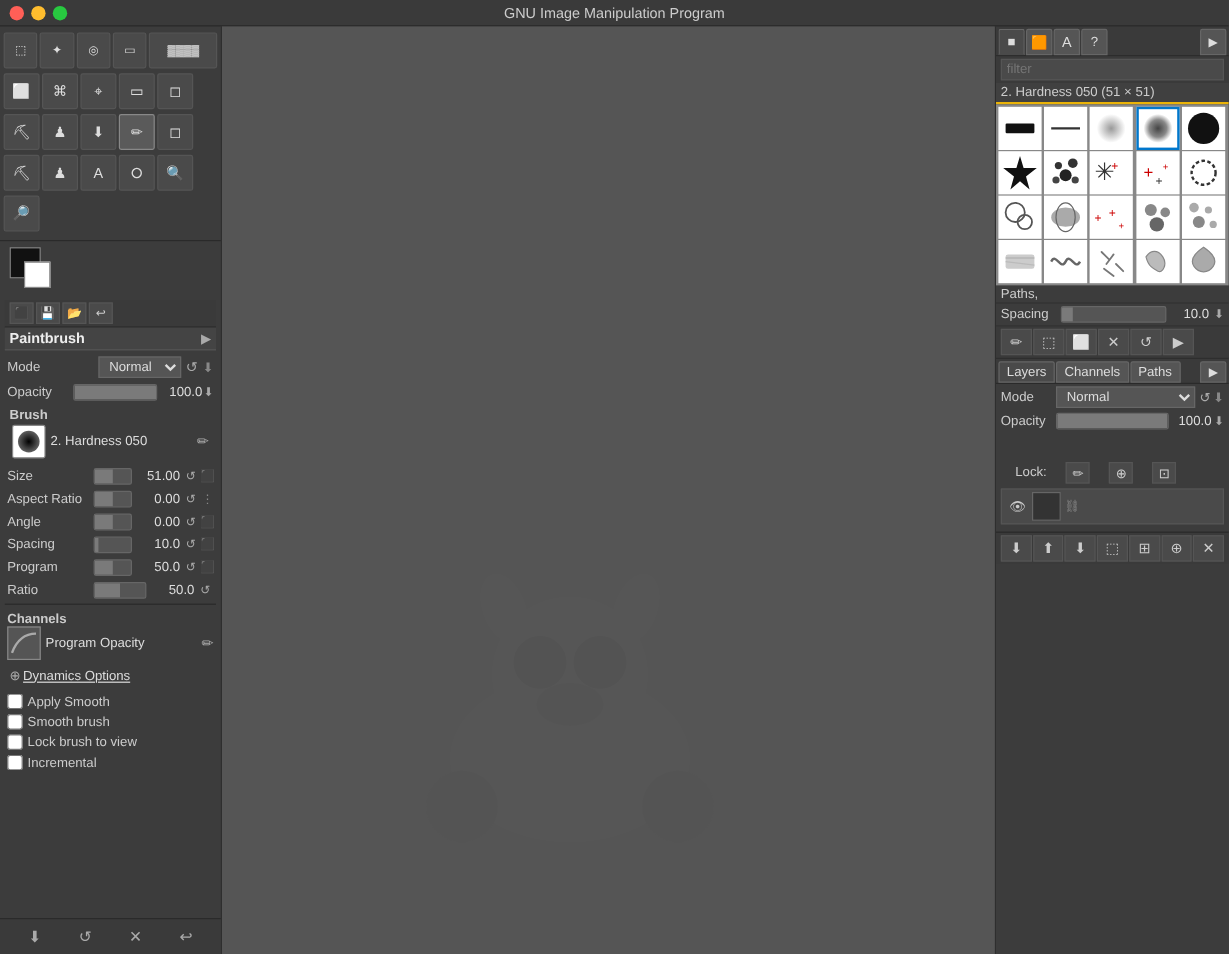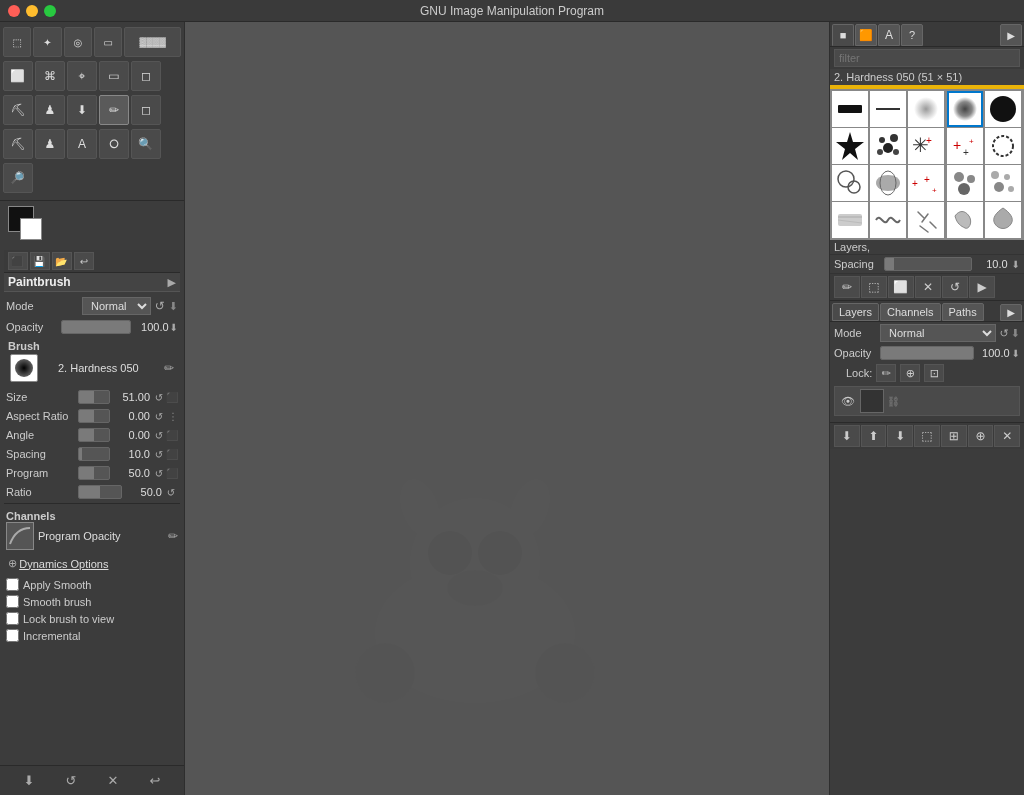--- a/index.html
+++ b/index.html
@@ -218,21 +218,21 @@
       flex: 1;
       cursor: pointer;
     }
 
     
     .brush-row {
       display: flex;
       align-items: center;
       margin-bottom: 3px;
       padding: 2px;
-      gap: 20px;
+      gap: 4px;
     }
     .brush-preview {
       width: 28px;
       height: 28px;
       background: #fff;
       border: 1px solid #888;
       display: flex;
       align-items: center;
       justify-content: center;
       border-radius: 2px;
@@ -408,21 +408,21 @@
       padding: 1px 4px;
       height: 18px;
     }
 
     
     .brush-grid-header {
       padding: 2px 4px;
       font-size: 11px;
       color: #ccc;
       background: #404040;
-      border-bottom: 4px solid #eab308;
+      border-bottom: 2px solid #eab308;
     }
     .brush-grid {
       display: grid;
       grid-template-columns: repeat(5, 1fr);
       gap: 1px;
       padding: 2px;
       background: #fff;
       max-height: 200px;
       overflow-y: auto;
     }
@@ -558,21 +558,22 @@
     .layers-opacity-value {
       width: 34px;
       text-align: right;
       font-size: 11px;
       color: #ddd;
     }
     .layers-lock-row {
       display: flex;
       align-items: center;
       padding: 2px 16px;
-      gap: 4px;
+      gap: 16px;
+      margin-top: 23px;
     }
     .lock-label {
       font-size: 11px;
       color: #ccc;
     }
     .lock-btn {
       width: 20px;
       height: 18px;
       background: #4a4a4a;
       border: 1px solid #555;
@@ -1125,21 +1126,21 @@
             <path d="M6 12 C10 6 16 6 20 12 C24 18 20 26 16 24 C12 22 8 20 6 12Z" fill="#bbb" stroke="#888" stroke-width="1"></path>
           </svg>
         </div>
         <div class="brush-item" style="background:#fff;">
           <svg width="32" height="32">
             <path d="M16 4 C22 8 28 14 24 20 C20 26 12 26 8 20 C4 14 10 8 16 4Z" fill="#aaa" stroke="#888" stroke-width="1"></path>
           </svg>
         </div>
       </div>
 
-      <div class="basic-label">Layers,</div>
+      <div class="basic-label">Paths,</div>
 
       <div class="spacing-row">
         <span class="spacing-label">Spacing</span>
         <div class="spacing-slider">
           <div class="spacing-slider-fill"></div>
         </div>
         <span class="spacing-value">10.0</span>
         <span style="cursor:pointer;color:#aaa;font-size:10px;margin-left:2px;">⬇</span>
       </div>
 

